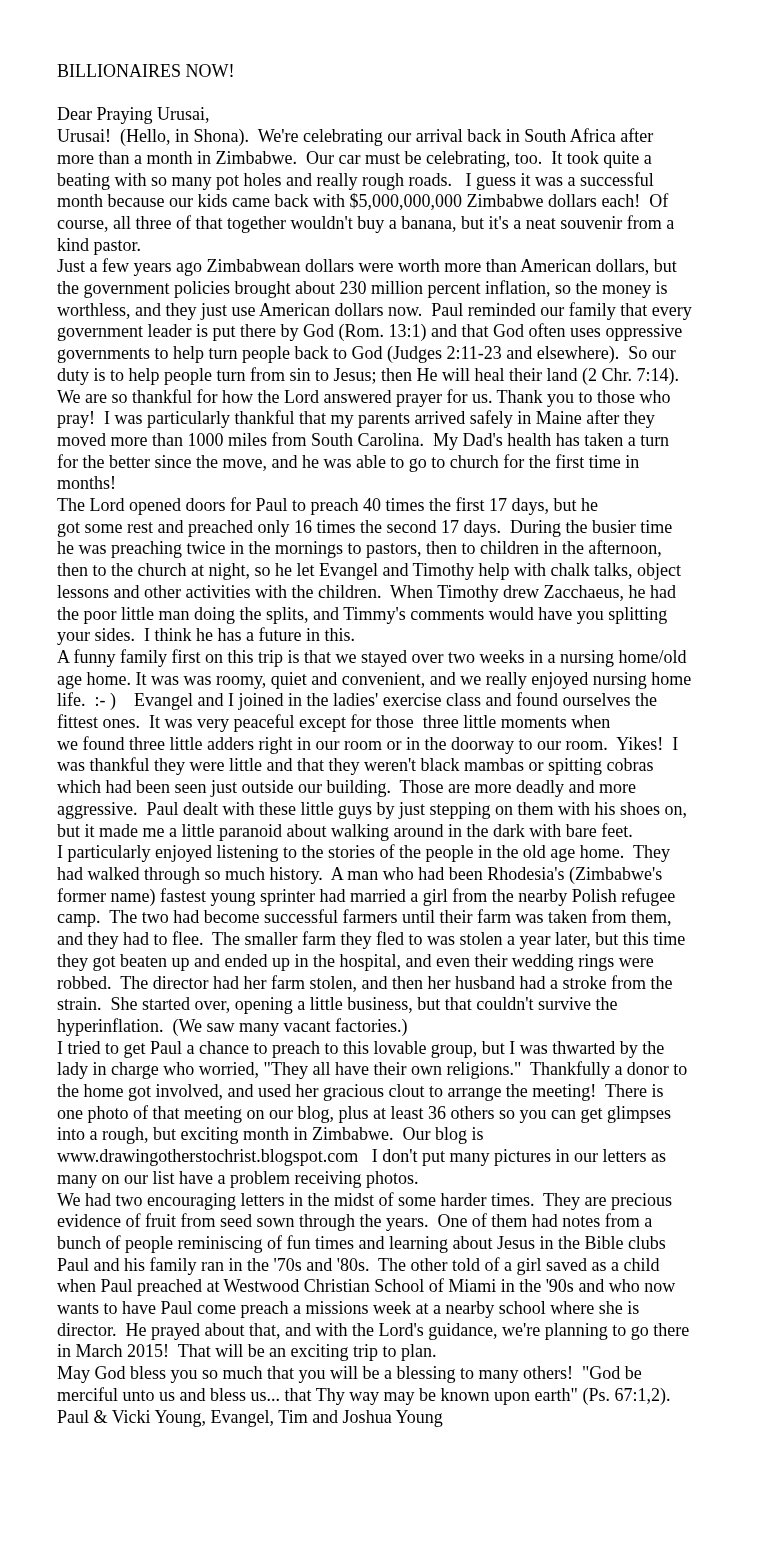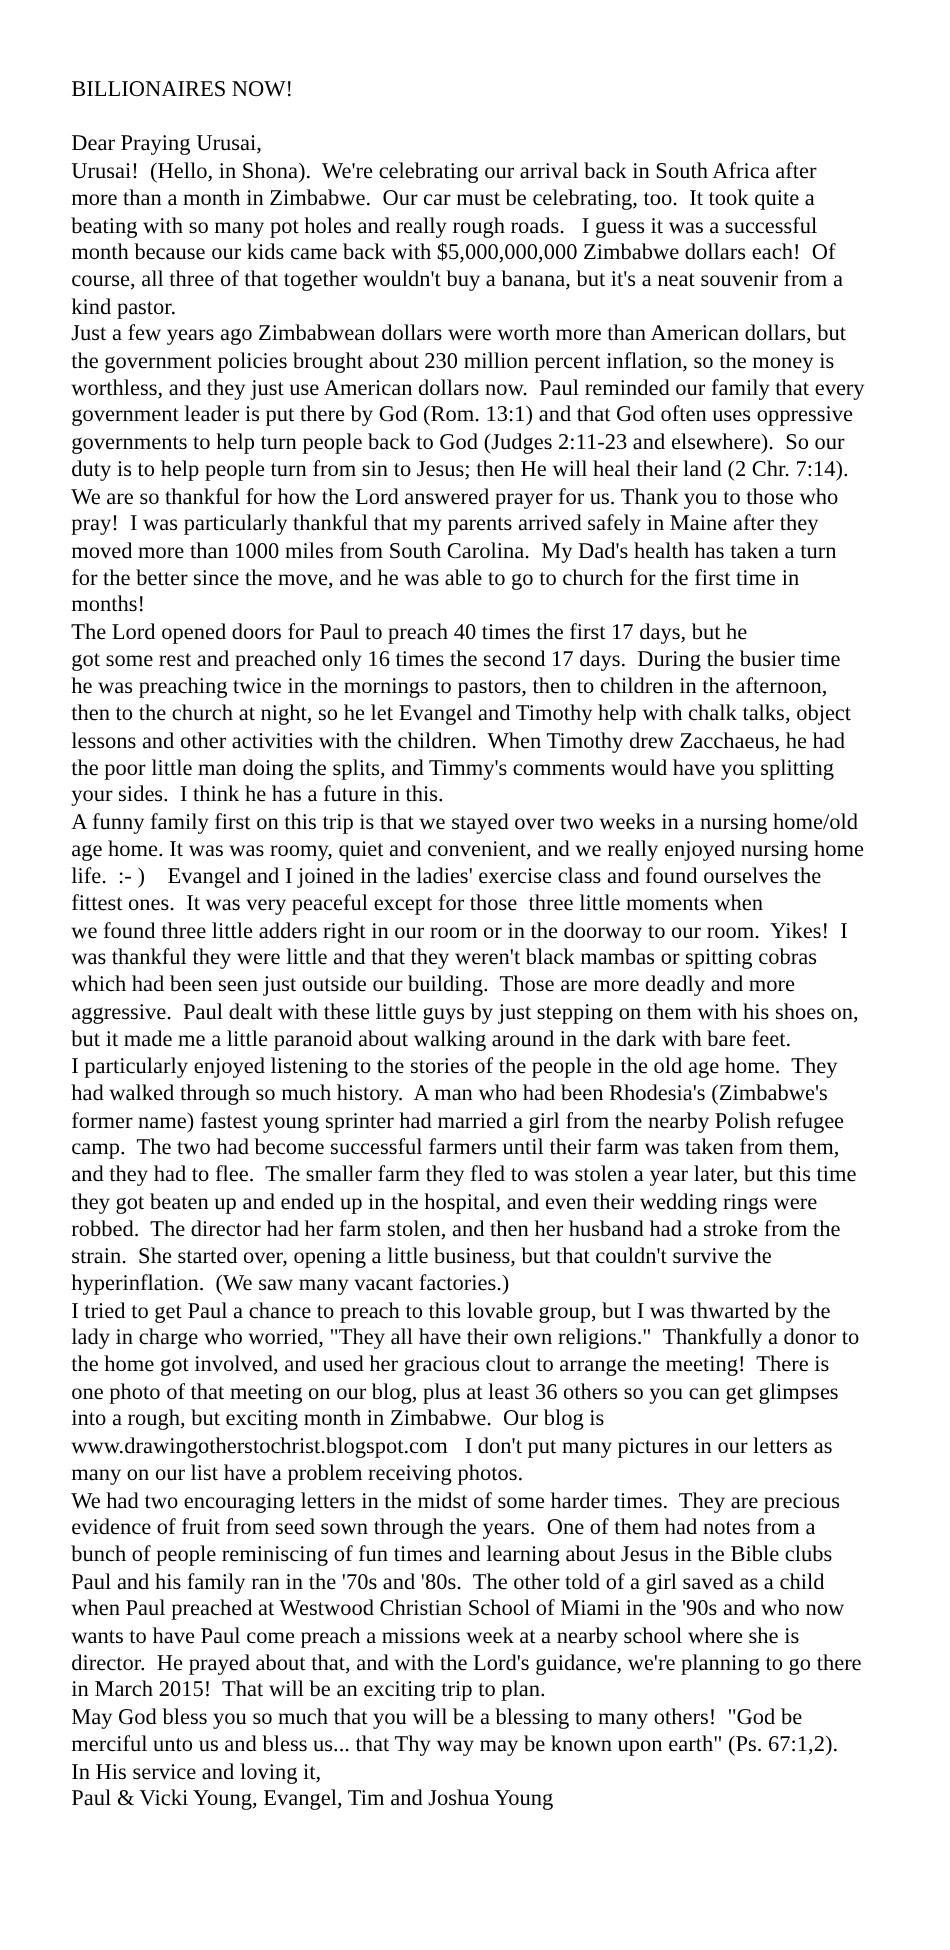--- a/index.html
+++ b/index.html
@@ -91,15 +91,14 @@
 We had two encouraging letters in the midst of some harder times.  They are precious
 evidence of fruit from seed sown through the years.  One of them had notes from a
 bunch of people reminiscing of fun times and learning about Jesus in the Bible clubs
 Paul and his family ran in the '70s and '80s.  The other told of a girl saved as a child
 when Paul preached at Westwood Christian School of Miami in the '90s and who now
 wants to have Paul come preach a missions week at a nearby school where she is
 director.  He prayed about that, and with the Lord's guidance, we're planning to go there
 in March 2015!  That will be an exciting trip to plan.
 May God bless you so much that you will be a blessing to many others!  "God be
 merciful unto us and bless us... that Thy way may be known upon earth" (Ps. 67:1,2).</div>
-  <div class="line">In His service and loving it,</div>
   <div class="line">Paul &amp; Vicki Young, Evangel, Tim and Joshua Young</div>
 </div>
 
 </body></html>

